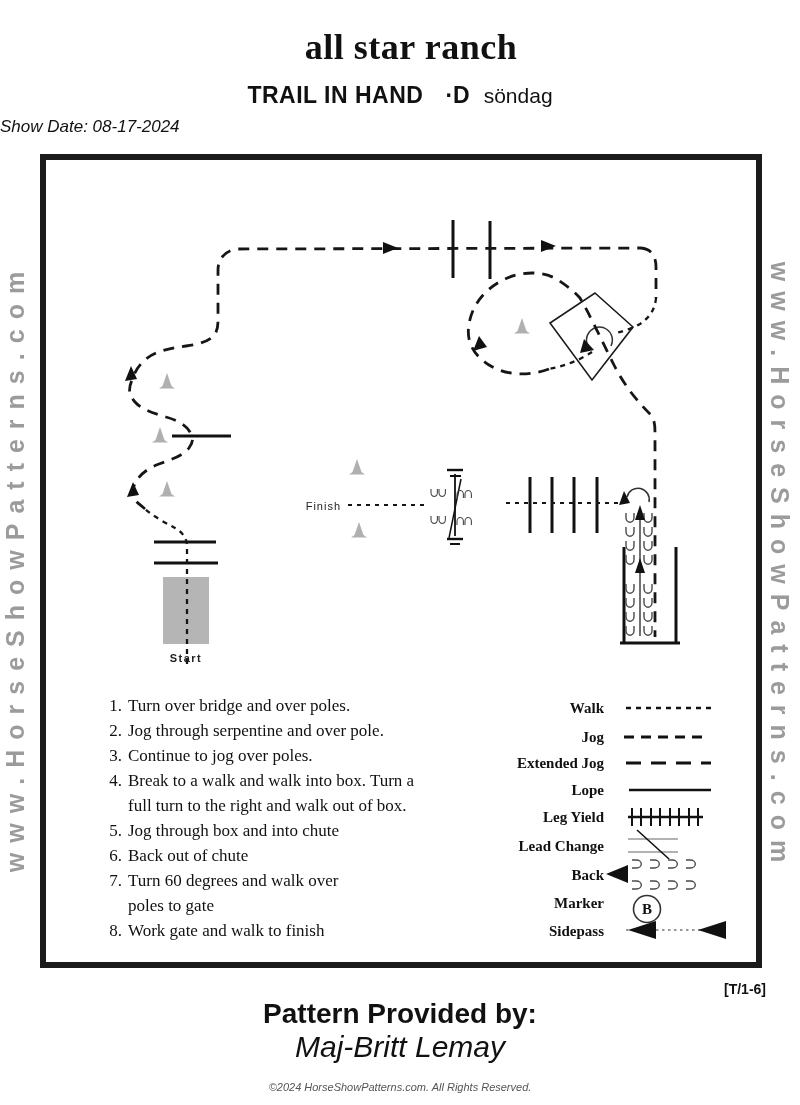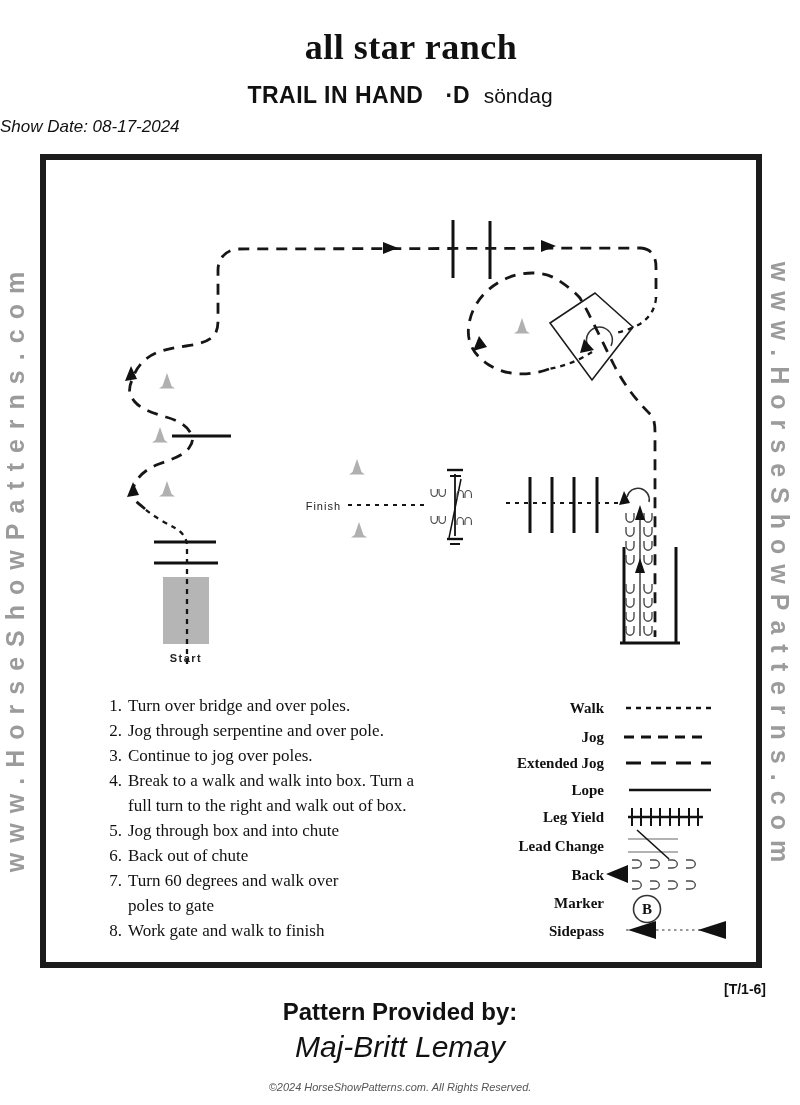--- a/index.html
+++ b/index.html
@@ -32,21 +32,21 @@
     font-family:"Liberation Serif",serif;font-size:17px;line-height:25px;color:#111;}
   .instr{display:flex;}
   .instr .num{width:22px;text-align:right;flex:0 0 22px;}
   .instr .itext{margin-left:6px;}
   .instr .cont{display:block;}
 
   
   .tag{position:absolute;left:446px;top:981px;width:320px;text-align:right;
        font-weight:bold;font-size:14px;}
   .provided{position:absolute;left:0;top:998px;width:100%;text-align:center;
-       font-weight:bold;font-size:24px;}
+       font-weight:bold;font-size:28px;}
   .provider{position:absolute;left:0;top:1030px;width:100%;text-align:center;
        font-style:italic;font-size:30px;}
   .copyright{position:absolute;left:0;top:1081px;width:100%;text-align:center;
        font-style:italic;font-size:11px;color:#555;}
 
   
   .svg-label{font-family:"Liberation Sans",sans-serif;fill:#222;}
   .legend-label{font-family:"Liberation Serif",serif;font-weight:bold;font-size:15px;fill:#111;}
 </style>
 </head>

